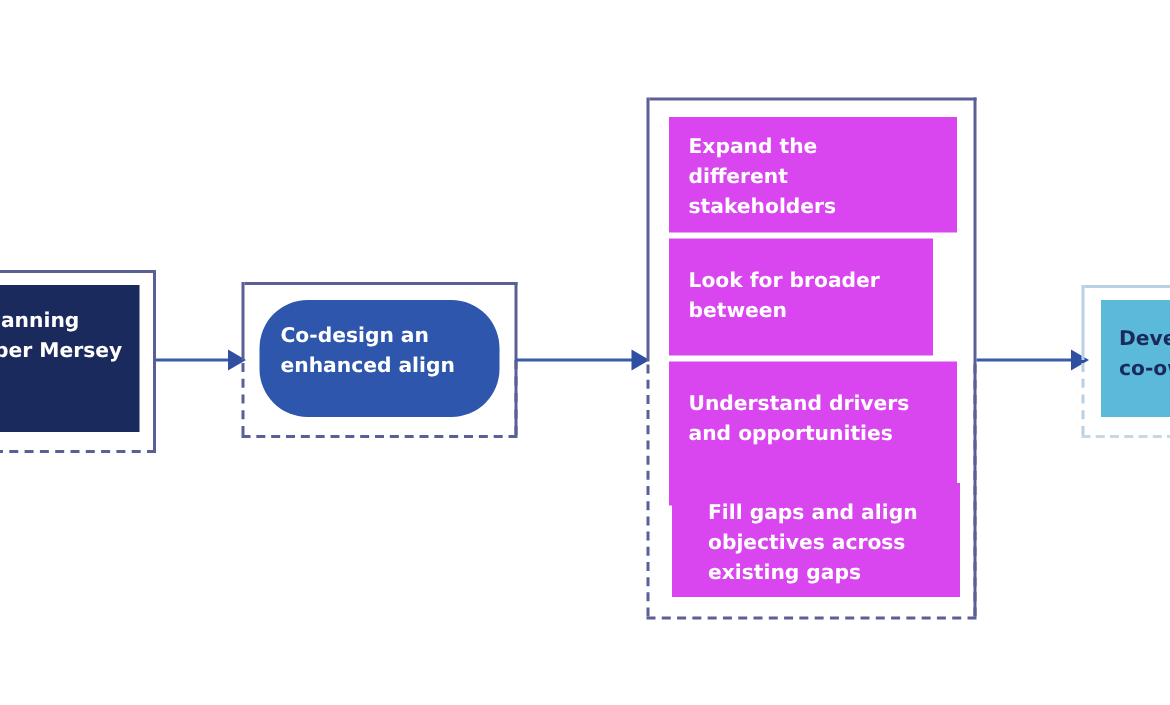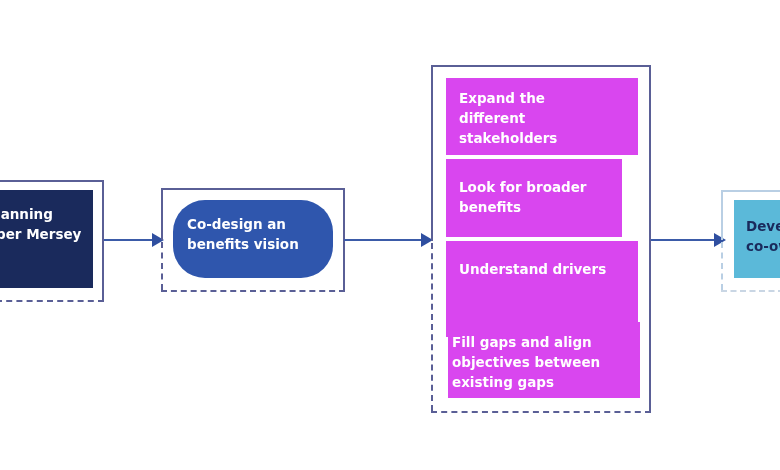--- a/index.html
+++ b/index.html
@@ -88,47 +88,48 @@
 <div class="arrowhead" style="left:152px; top:233px;"></div>
 
 <div class="frame" style="left:163px; top:188px; width:182px; height:102px;">
   <div class="solid-left" style="height:52px;"></div>
   <div class="dash-left" style="top:52px; bottom:0;"></div>
   <div class="dash-right" style="top:50px; bottom:0;"></div>
   <div class="dash-bottom"></div>
 </div>
 <div class="box mid" style="left:173px; top:200px; width:160px; height:78px; padding:14px 14px;border-radius:32px;">
   <div>Co-design an</div>
-  <div>benefits vision</div>
+  <div>enhanced align</div>
 </div>
 
 <div class="line" style="left:344px; top:239px; width:80px;"></div>
 <div class="arrowhead" style="left:421px; top:233px;"></div>
 
 <div class="frame" style="left:433px; top:65px; width:218px; height:346px;">
   <div class="solid-left" style="height:176px;"></div>
   <div class="dash-left" style="top:176px; bottom:0;"></div>
   <div class="dash-right" style="top:176px; bottom:0;"></div>
   <div class="dash-bottom"></div>
 </div>
 
 <div class="box stack" style="left:446px; top:78px; width:192px; height:77px; padding:10px 13px;">
   <div>Expand the</div>
   <div>different stakeholders</div>
 </div>
 <div class="box stack" style="left:446px; top:159px; width:176px; height:78px; padding:18px 13px;">
   <div>Look for broader</div>
-  <div>benefits</div>
+  <div>between</div>
 </div>
 <div class="box stack" style="left:446px; top:241px; width:192px; height:96px; padding:18px 13px;">
   <div>Understand drivers</div>
+  <div>and opportunities</div>
 </div>
-<div class="box stack" style="left:448px; top:322px; width:192px; height:76px; padding:10px 4px;">
+<div class="box stack" style="left:448px; top:322px; width:192px; height:76px; padding:10px 24px;">
   <div>Fill gaps and align</div>
-  <div>objectives between</div>
+  <div>objectives across</div>
   <div>existing gaps</div>
 </div>
 
 <div class="line" style="left:651px; top:239px; width:66px;"></div>
 <div class="arrowhead" style="left:714px; top:233px;"></div>
 
 <div class="frame" style="left:723px; top:190px; width:80px; height:100px; border-color:#b9cfe4;">
   <div class="solid-left" style="height:50px; border-color:#b9cfe4;"></div>
   <div class="dash-left" style="top:50px; bottom:0; border-color:#b9cfe4;"></div>
   <div class="dash-bottom" style="border-color:#c9d6e4;"></div>

